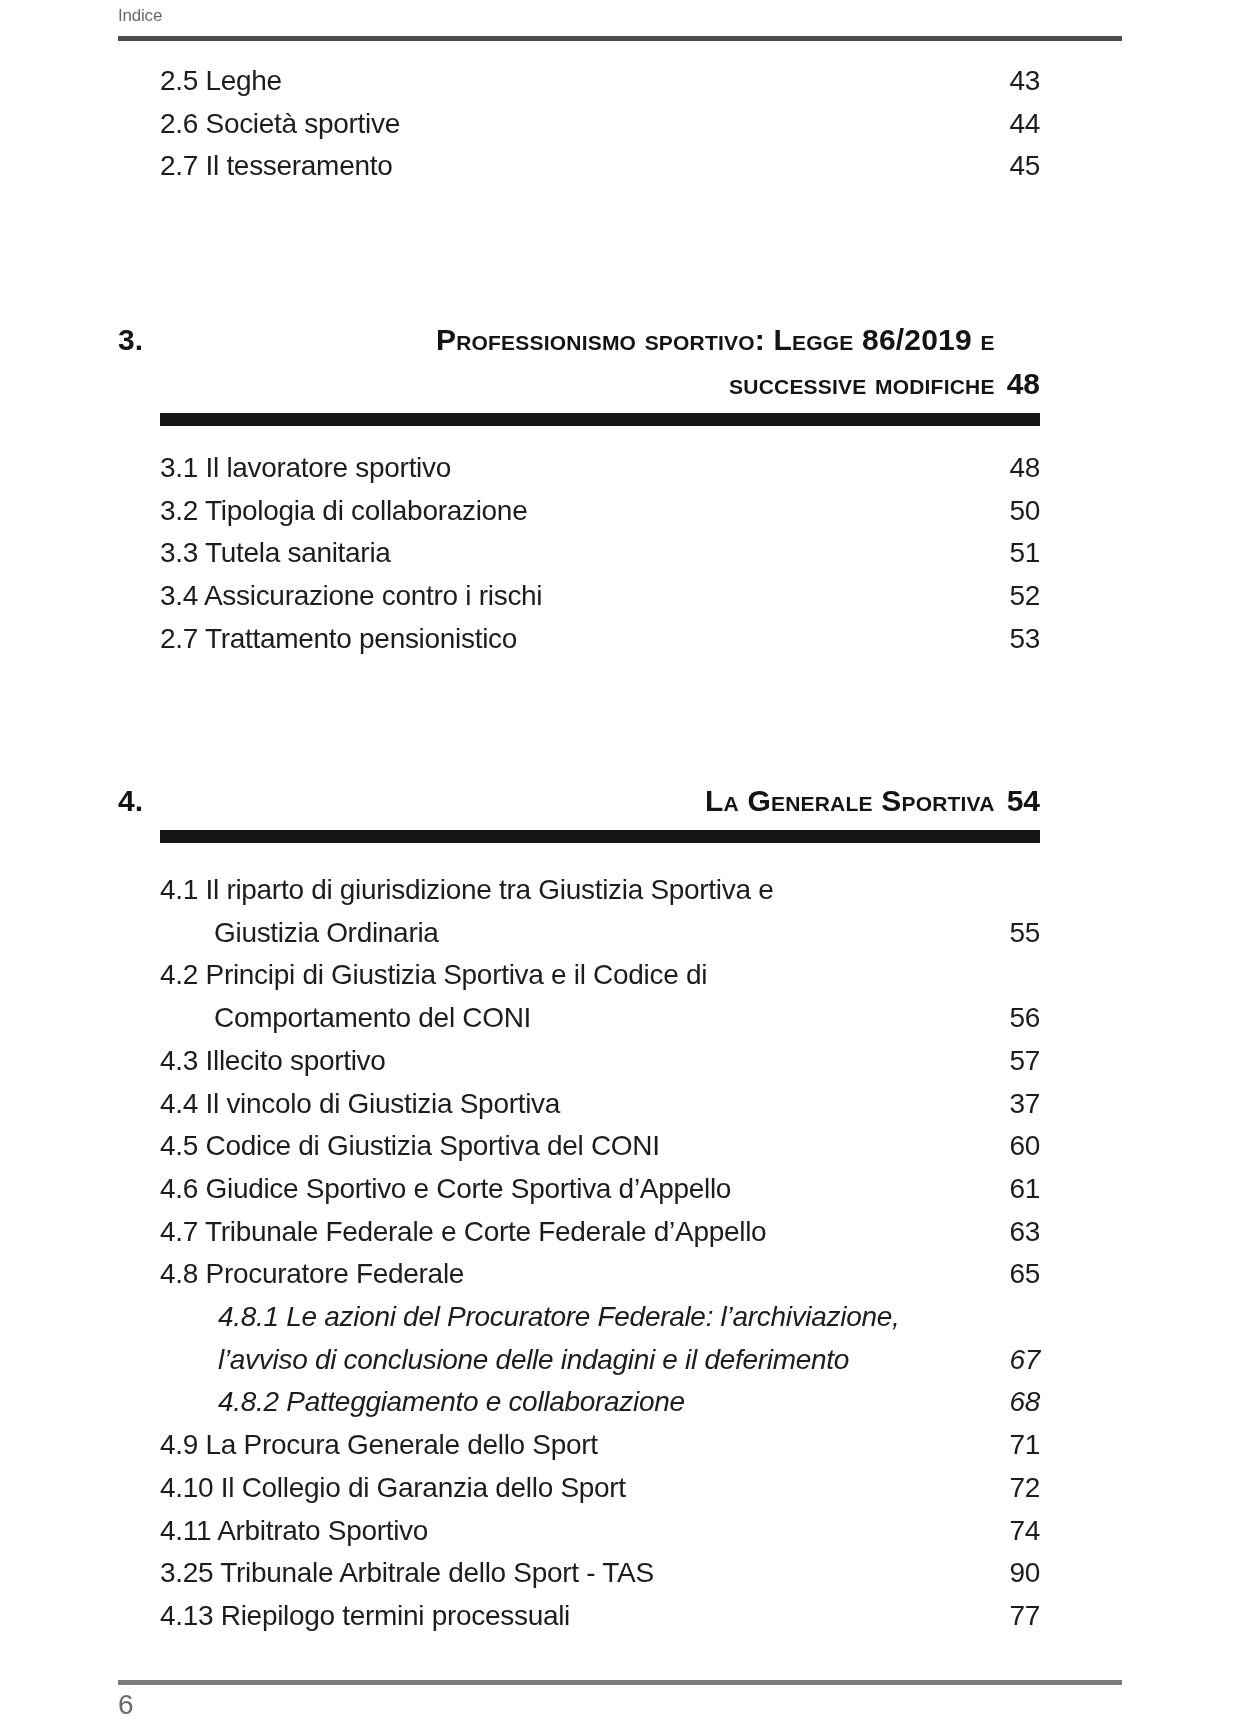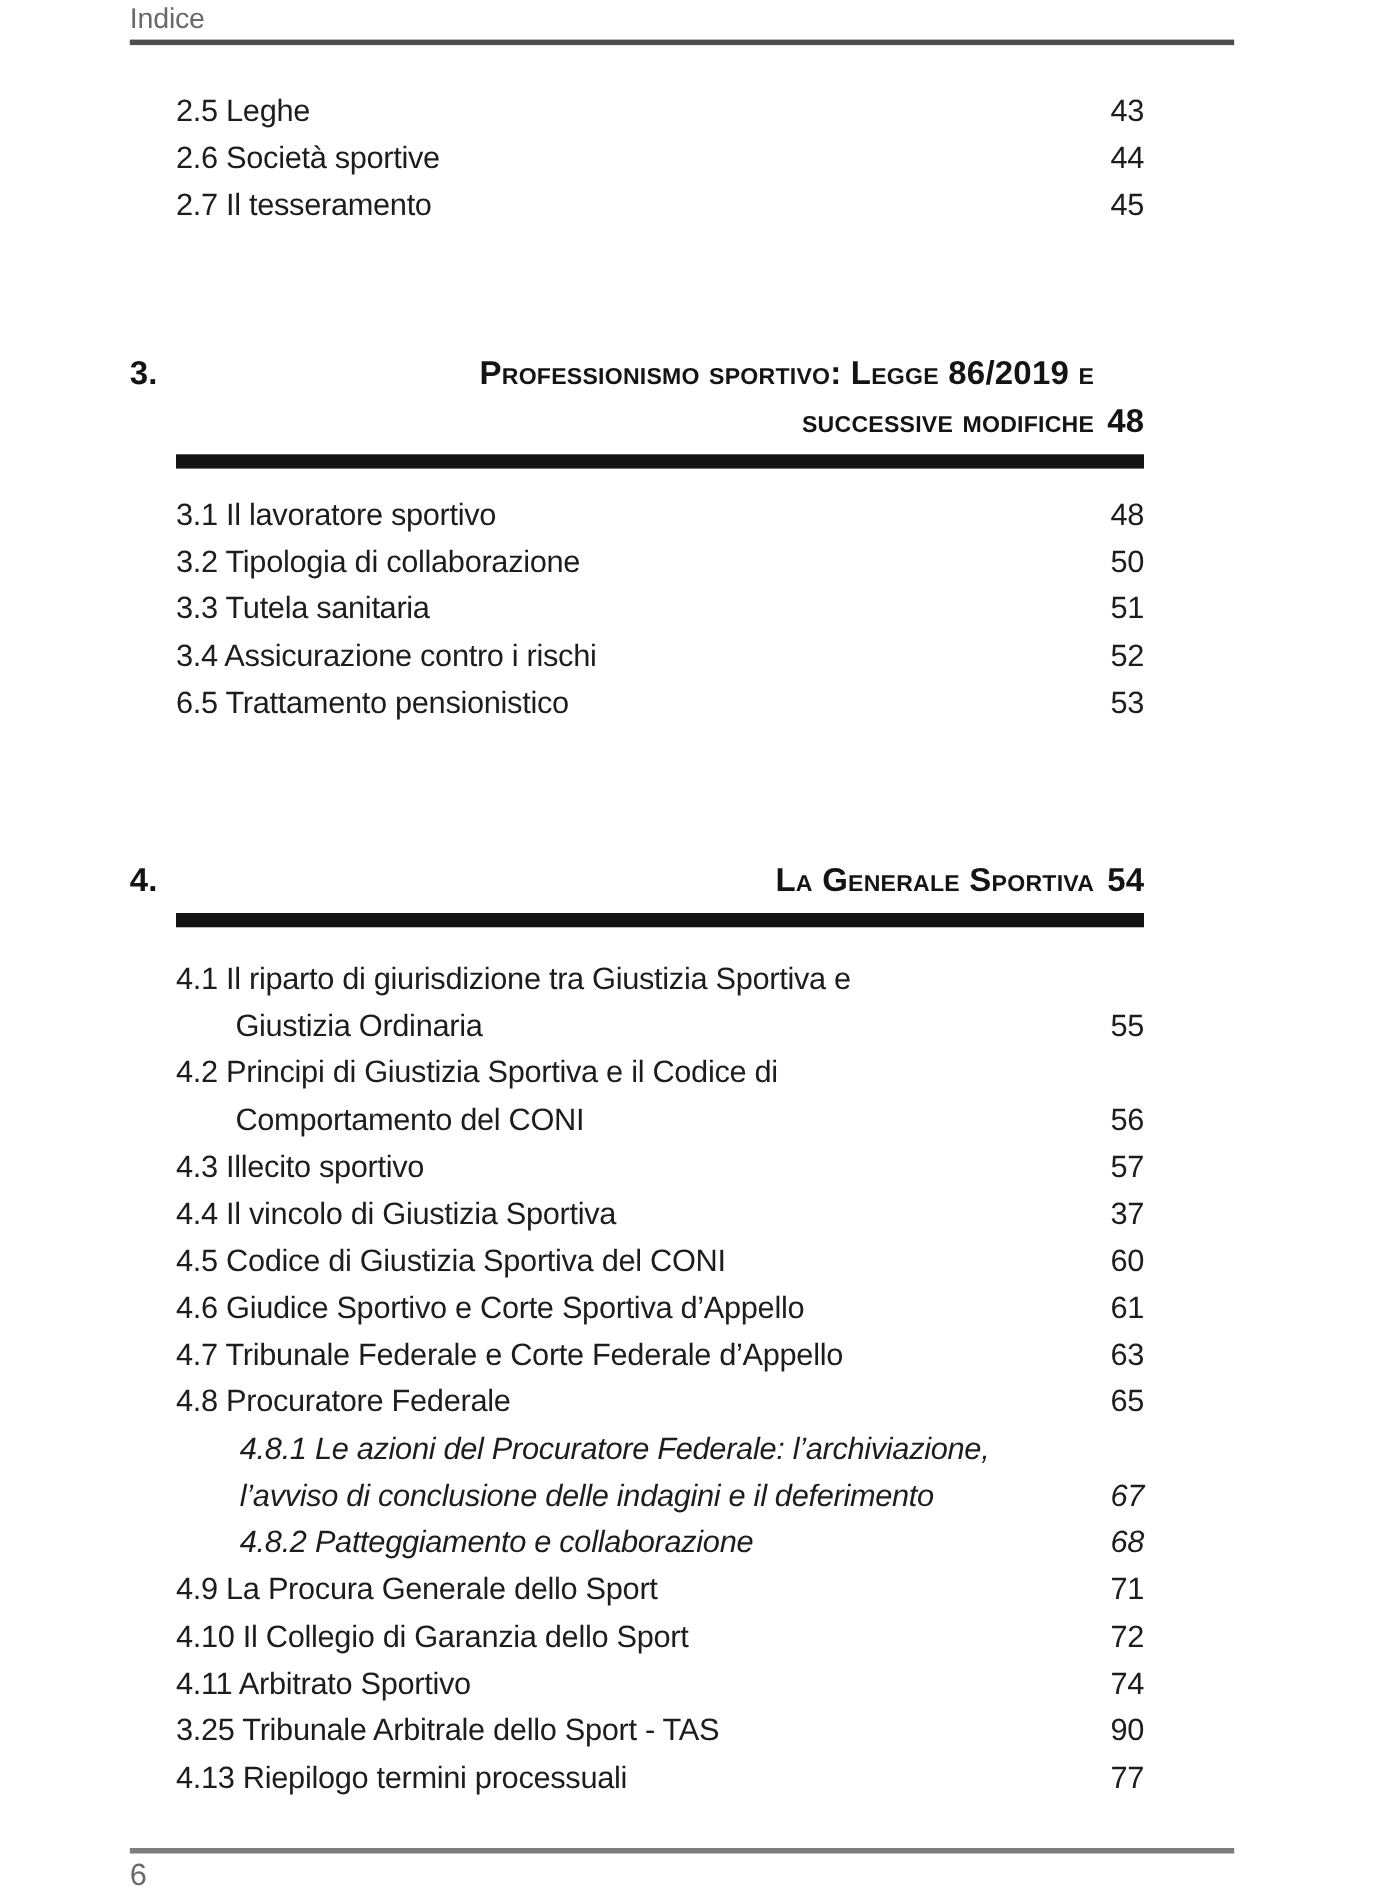--- a/index.html
+++ b/index.html
@@ -10,21 +10,21 @@
     background: #ffffff;
     overflow: hidden;
     font-family: "Liberation Sans", sans-serif;
     color: #1d1d1d;
   }
 
   
   .hdr-title {
     position: absolute;
     left: 118px; top: 0px;
-    font-size: 26px;
+    font-size: 17px;
     line-height: 32px;
     color: #6a6a6a;
     letter-spacing: -0.2px;
   }
   .hdr-rule {
     position: absolute;
     left: 118px; top: 36px;
     width: 1004px; height: 5px;
     background: #4d4d4d;
   }
@@ -43,21 +43,21 @@
     line-height: 34px;
     color: #6a6a6a;
   }
 
   
   .block {
     position: absolute;
     left: 118px;
     width: 922px;
   }
-  .intro { top: 80px; }
+  .intro { top: 60px; }
   .sec3  { top: 318px; }
   .sec4  { top: 779px; }
 
   
   .heading {
     display: flex;
     align-items: flex-end;
     font-weight: bold;
     font-size: 30px;
     line-height: 44px;
@@ -170,21 +170,21 @@
           <span class="epage">51</span>
         </div>
         <div class="entry">
           <span class="elines">
             <span class="eline">3.4 Assicurazione contro i rischi</span>
           </span>
           <span class="epage">52</span>
         </div>
         <div class="entry">
           <span class="elines">
-            <span class="eline">6.5 Trattamento pensionistico</span>
+            <span class="eline">2.7 Trattamento pensionistico</span>
           </span>
           <span class="epage">53</span>
         </div>
       </div>
     </div>
 
   <div class="block sec4" id="section-block-1">
       <div class="heading">
         <span class="hnum">4.</span>
         <span class="hlines">

